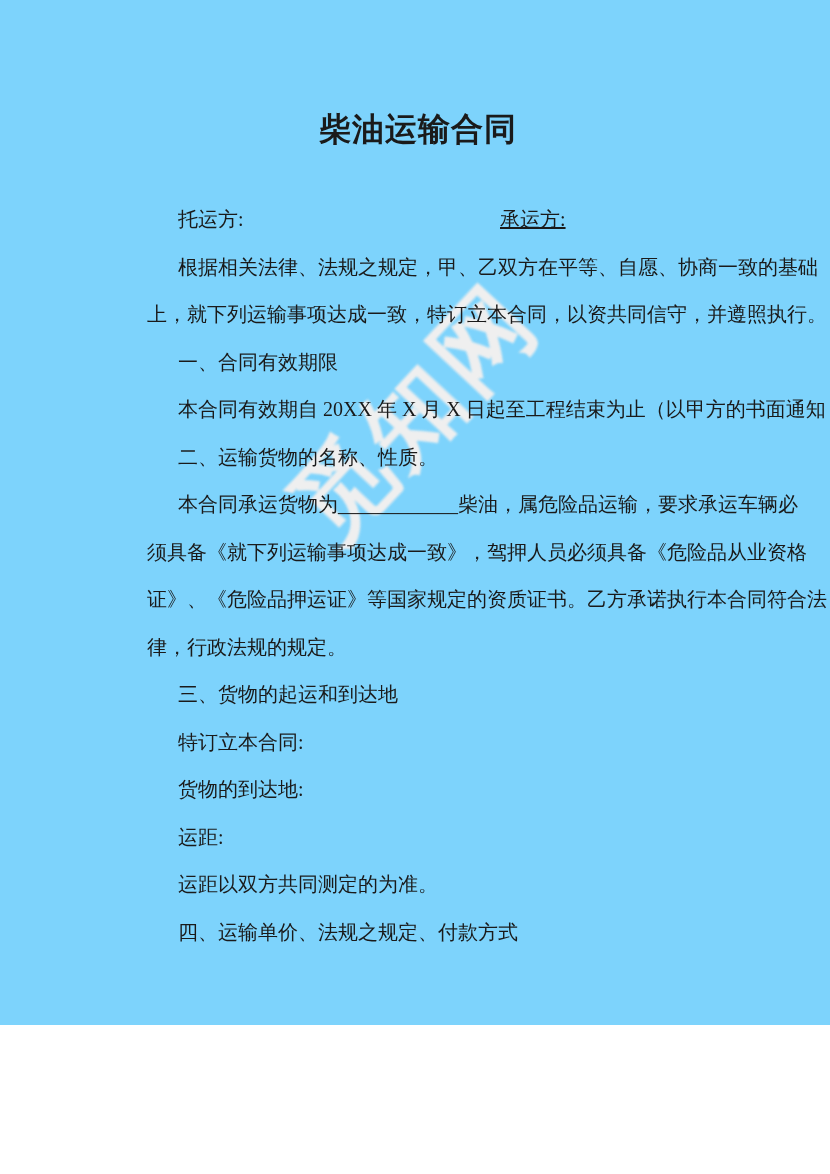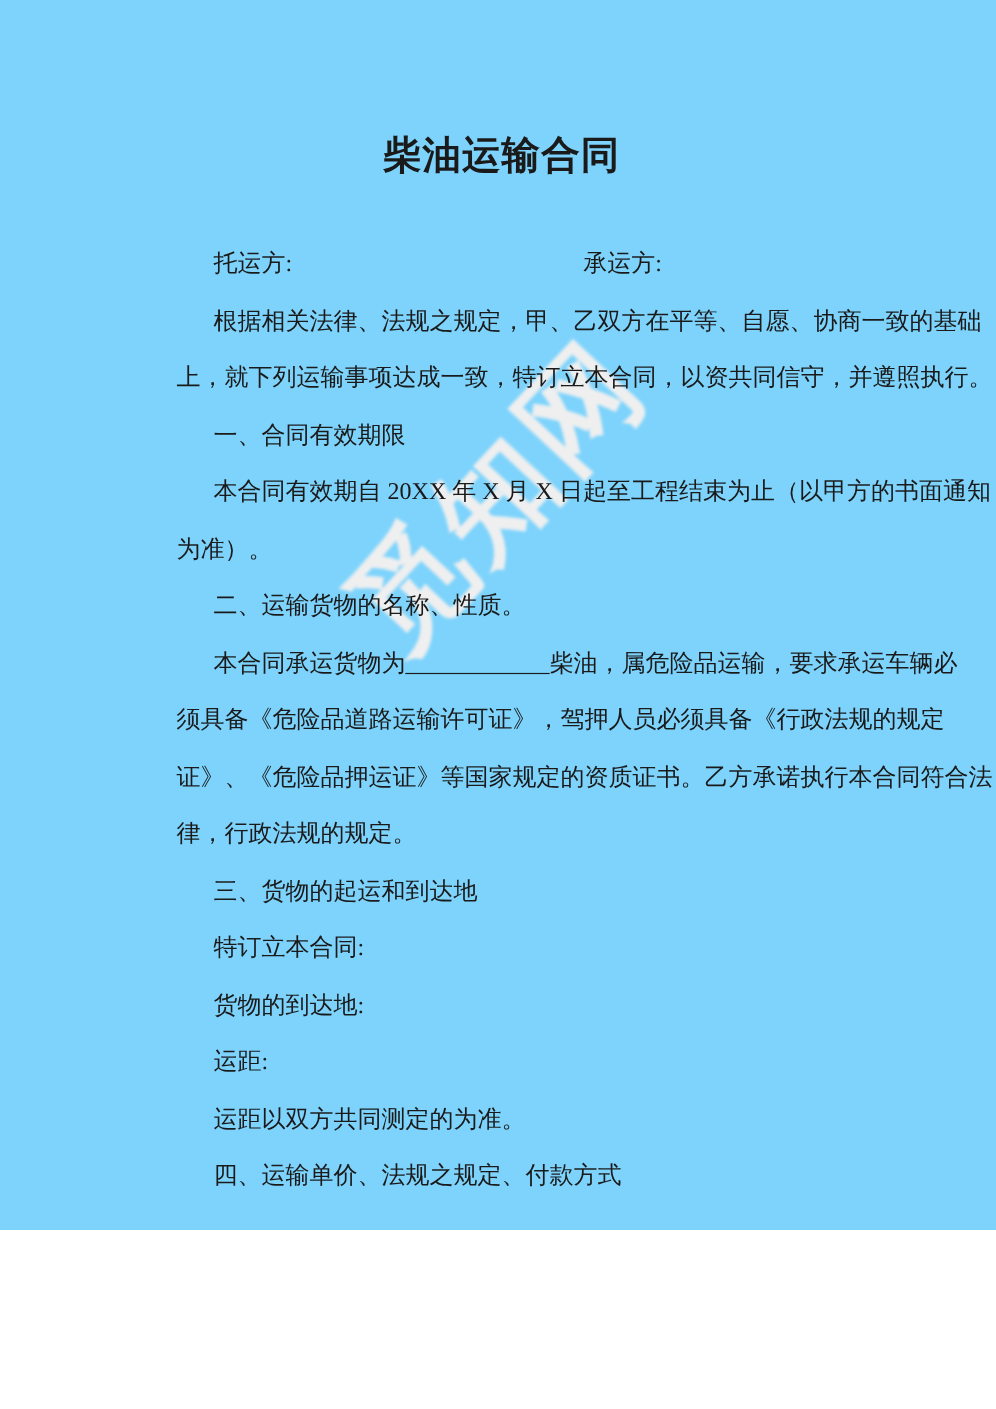--- a/index.html
+++ b/index.html
@@ -57,21 +57,21 @@
     margin-left: 20px;
   }
   .line {
     position: relative;
     height: 47.5px;
     display: flex;
     align-items: center;
     white-space: pre;
   }
   .indent { padding-left: 31px; }
-  .parties .carrier { position: absolute; left: 339px; }
+  .parties .carrier { position: absolute; left: 353px; text-decoration: underline; }
 </style>
 </head>
 <body>
 
 <div class="page">
 
   <div class="watermark wm-center" style="color: rgb(239, 239, 239);">觅知网</div>
   <div class="watermark wm-bottom" style="color: rgb(239, 239, 239);">觅知网</div>
 
   <h1 class="doc-title">柴油运输合同</h1>
@@ -80,24 +80,23 @@
 
     <div class="line indent parties">
       <span>托运方:</span>
       <span class="carrier">承运方:</span>
     </div>
 
     <div class="line indent">根据相关法律、法规之规定，甲、乙双方在平等、自愿、协商一致的基础</div>
     <div class="line">上，就下列运输事项达成一致，特订立本合同，以资共同信守，并遵照执行。</div>
     <div class="line indent">一、合同有效期限</div>
     <div class="line indent">本合同有效期自 20XX 年 X 月 X 日起至工程结束为止（以甲方的书面通知</div>
-    <div class="line">为准）。</div>
     <div class="line indent">二、运输货物的名称、性质。</div>
     <div class="line indent">本合同承运货物为____________柴油，属危险品运输，要求承运车辆必</div>
-    <div class="line">须具备《危险品道路运输许可证》，驾押人员必须具备《行政法规的规定</div>
+    <div class="line">须具备《就下列运输事项达成一致》，驾押人员必须具备《危险品从业资格</div>
     <div class="line">证》、《危险品押运证》等国家规定的资质证书。乙方承诺执行本合同符合法</div>
     <div class="line">律，行政法规的规定。</div>
     <div class="line indent">三、货物的起运和到达地</div>
     <div class="line indent">特订立本合同:</div>
     <div class="line indent">货物的到达地:</div>
     <div class="line indent">运距:</div>
     <div class="line indent">运距以双方共同测定的为准。</div>
     <div class="line indent">四、运输单价、法规之规定、付款方式</div>
 
   </div>

